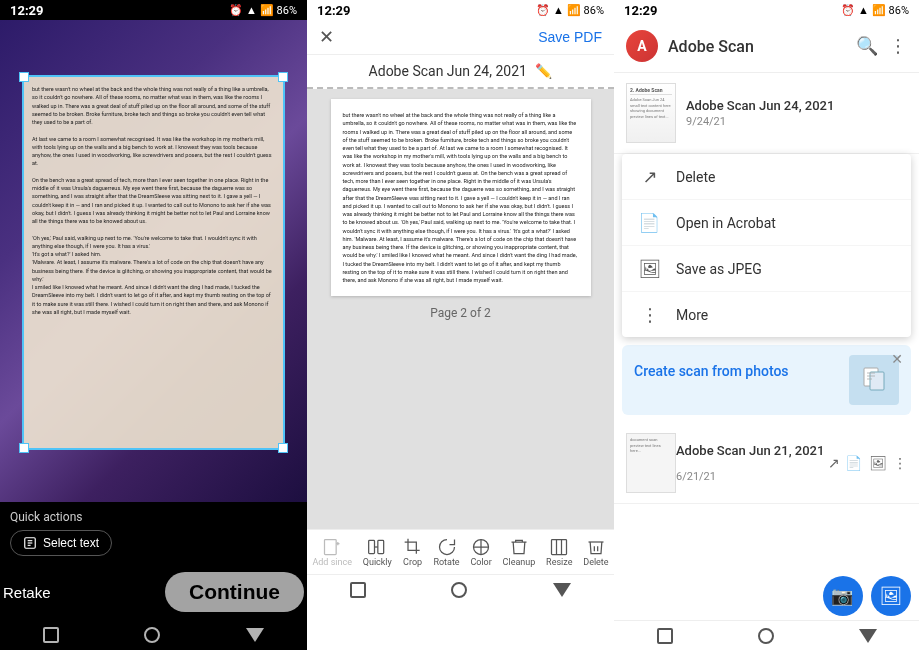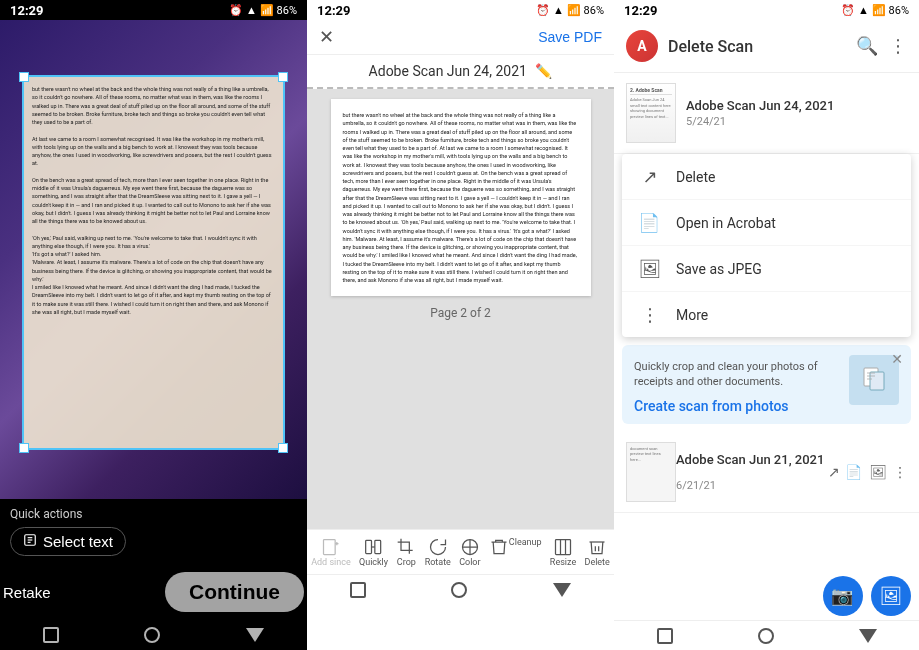--- a/index.html
+++ b/index.html
@@ -29,21 +29,21 @@
     <div style="position:absolute;top:55px;left:22px;right:22px;bottom:70px;border:2px solid #4fc3f7;pointer-events:none;">
       <div style="position:absolute;top:-5px;left:-5px;width:10px;height:10px;background:#fff;border:1.5px solid #4fc3f7;"></div>
       <div style="position:absolute;top:-5px;right:-5px;width:10px;height:10px;background:#fff;border:1.5px solid #4fc3f7;"></div>
       <div style="position:absolute;bottom:-5px;left:-5px;width:10px;height:10px;background:#fff;border:1.5px solid #4fc3f7;"></div>
       <div style="position:absolute;bottom:-5px;right:-5px;width:10px;height:10px;background:#fff;border:1.5px solid #4fc3f7;"></div>
     </div>
   </div>
 
   <div style="position:absolute;bottom:90px;left:0;right:0;background:#000;padding:8px 10px 4px;">
     <div style="color:#ccc;font-size:12px;margin-bottom:6px;">Quick actions</div>
-    <button style="display:flex;align-items:flex-start;gap:6px;border:1px solid #555;border-radius:20px;padding:5px 12px;color:#fff;font-size:15px;cursor:pointer;background:transparent;">
+    <button style="display:flex;align-items:center;gap:6px;border:1px solid #555;border-radius:20px;padding:5px 12px;color:#fff;font-size:12px;cursor:pointer;background:transparent;">
       <svg width="14" height="14" viewBox="0 0 24 24" fill="none" stroke="#fff" stroke-width="2">
           <rect x="3" y="3" width="18" height="18" rx="2"></rect>
           <line x1="8" y1="12" x2="16" y2="12"></line>
           <line x1="8" y1="8" x2="16" y2="8"></line>
           <line x1="8" y1="16" x2="13" y2="16"></line>
         </svg>
       <span>Select text</span>
     </button>
   </div>
 
@@ -120,21 +120,21 @@
         </svg>
       <span>Rotate</span>
     </div>
     <div style="display:flex;flex-direction:column;align-items:center;font-size:9px;color:#555;cursor:pointer;padding:3px 2px;">
       <svg width="20" height="20" viewBox="0 0 24 24" fill="none" stroke="#555" stroke-width="1.5">
           <circle cx="12" cy="12" r="9"></circle>
           <path d="M12 3v18M3 12h18"></path>
         </svg>
       <span>Color</span>
     </div>
-    <div style="display:flex;flex-direction:row;font-size:9px;color:#555;cursor:pointer;padding:3px 2px;">
+    <div style="display:flex;flex-direction:column;align-items:center;font-size:9px;color:#555;cursor:pointer;padding:3px 2px;">
       <svg width="20" height="20" viewBox="0 0 24 24" fill="none" stroke="#555" stroke-width="1.5">
           <path d="M3 6h18M8 6V4h8v2M19 6l-1 14H6L5 6"></path>
         </svg>
       <span>Cleanup</span>
     </div>
     <div style="display:flex;flex-direction:column;align-items:center;font-size:9px;color:#555;cursor:pointer;padding:3px 2px;">
       <svg width="20" height="20" viewBox="0 0 24 24" fill="none" stroke="#555" stroke-width="1.5">
           <rect x="3" y="3" width="18" height="18" rx="1"></rect>
           <line x1="9" y1="3" x2="9" y2="21"></line>
           <line x1="15" y1="3" x2="15" y2="21"></line>
@@ -165,35 +165,35 @@
     <div style="display:flex;align-items:center;gap:3px;color:#000;font-size:11px;">
       <span>⏰</span>
       <span>▲</span>
       <span>📶</span>
       <span>86%</span>
     </div>
   </div>
 
   <div style="display:flex;align-items:center;gap:10px;padding:10px 12px;border-bottom:1px solid #eee;">
     <div style="width:32px;height:32px;border-radius:50%;background:linear-gradient(135deg,#e8453c,#cc3333);display:flex;align-items:center;justify-content:center;color:#fff;font-size:14px;font-weight:bold;flex-shrink:0;">A</div>
-    <span style="font-size:16px;font-weight:500;color:#333;flex:1;">Delete Scan</span>
+    <span style="font-size:16px;font-weight:500;color:#333;flex:1;">Adobe Scan</span>
     <button style="background:none;border:none;cursor:pointer;color:#555;font-size:18px;">🔍</button>
     <button style="background:none;border:none;cursor:pointer;color:#555;font-size:18px;">⋮</button>
   </div>
 
   <div style="display:flex;align-items:center;gap:10px;padding:10px 12px;border-bottom:1px solid #f0f0f0;cursor:pointer;position:relative;">
     <div style="width:50px;height:60px;background:#f5f5f5;border:1px solid #ddd;overflow:hidden;flex-shrink:0;">
       <div style="width:100%;height:100%;background:linear-gradient(white,#f0f0f0);padding:3px;font-size:4px;color:#555;line-height:1.4;overflow:hidden;">
         <div style="font-size:5px;font-weight:bold;border-bottom:1px solid #ddd;margin-bottom:2px;">2. Adobe Scan</div>
         <div style="font-size:4px;color:#777;">Adobe Scan Jun 24 small text content here showing document preview lines of text...</div>
       </div>
     </div>
     <div style="flex:1;">
       <div style="font-size:13px;color:#333;font-weight:500;">Adobe Scan Jun 24, 2021</div>
-      <div style="font-size:11px;color:#888;margin-top:2px;">5/24/21</div>
+      <div style="font-size:11px;color:#888;margin-top:2px;">9/24/21</div>
     </div>
   </div>
 
   <div style="background:#fff;box-shadow:0 2px 8px rgba(0,0,0,0.2);border-radius:4px;margin:0 8px;z-index:50;position:relative;">
     <div style="display:flex;align-items:center;gap:14px;padding:12px 16px;font-size:14px;color:#333;cursor:pointer;border-bottom:1px solid #f5f5f5;">
       <span style="font-size:18px;color:#555;width:24px;text-align:center;">↗</span>
       <span>Delete</span>
     </div>
     <div style="display:flex;align-items:center;gap:14px;padding:12px 16px;font-size:14px;color:#333;cursor:pointer;border-bottom:1px solid #f5f5f5;">
       <span style="font-size:18px;color:#555;width:24px;text-align:center;">📄</span>
@@ -206,21 +206,20 @@
     <div style="display:flex;align-items:center;gap:14px;padding:12px 16px;font-size:14px;color:#333;cursor:pointer;">
       <span style="font-size:18px;color:#555;width:24px;text-align:center;">⋮</span>
       <span>More</span>
     </div>
   </div>
 
   <div style="margin:8px;padding:10px 12px;background:#e8f4fd;border-radius:6px;position:relative;">
     <button style="position:absolute;top:6px;right:8px;cursor:pointer;color:#888;font-size:14px;background:none;border:none;">✕</button>
     <div style="display:flex;justify-content:space-between;align-items:flex-start;gap:8px;">
       <div style="flex:1;">
-        <div style="font-size:11px;color:#555;line-height:1.4;margin-top:4px;">Quickly crop and clean your photos of receipts and other documents.</div>
         <div style="font-size:14px;font-weight:500;color:#1a73e8;margin-top:8px;cursor:pointer;">Create scan from photos</div>
       </div>
       <div style="width:50px;height:50px;background:#c5dff0;border-radius:4px;display:flex;align-items:center;justify-content:center;flex-shrink:0;">
         <svg width="32" height="32" viewBox="0 0 32 32" fill="none">
           <rect x="6" y="4" width="14" height="18" rx="1" fill="#fff" stroke="#aaa" stroke-width="1"></rect>
           <rect x="12" y="8" width="14" height="18" rx="1" fill="#e0eaf5" stroke="#7ab" stroke-width="1"></rect>
           <line x1="9" y1="9" x2="17" y2="9" stroke="#aaa" stroke-width="0.8"></line>
           <line x1="9" y1="12" x2="17" y2="12" stroke="#aaa" stroke-width="0.8"></line>
           <line x1="9" y1="15" x2="14" y2="15" stroke="#aaa" stroke-width="0.8"></line>
         </svg>

